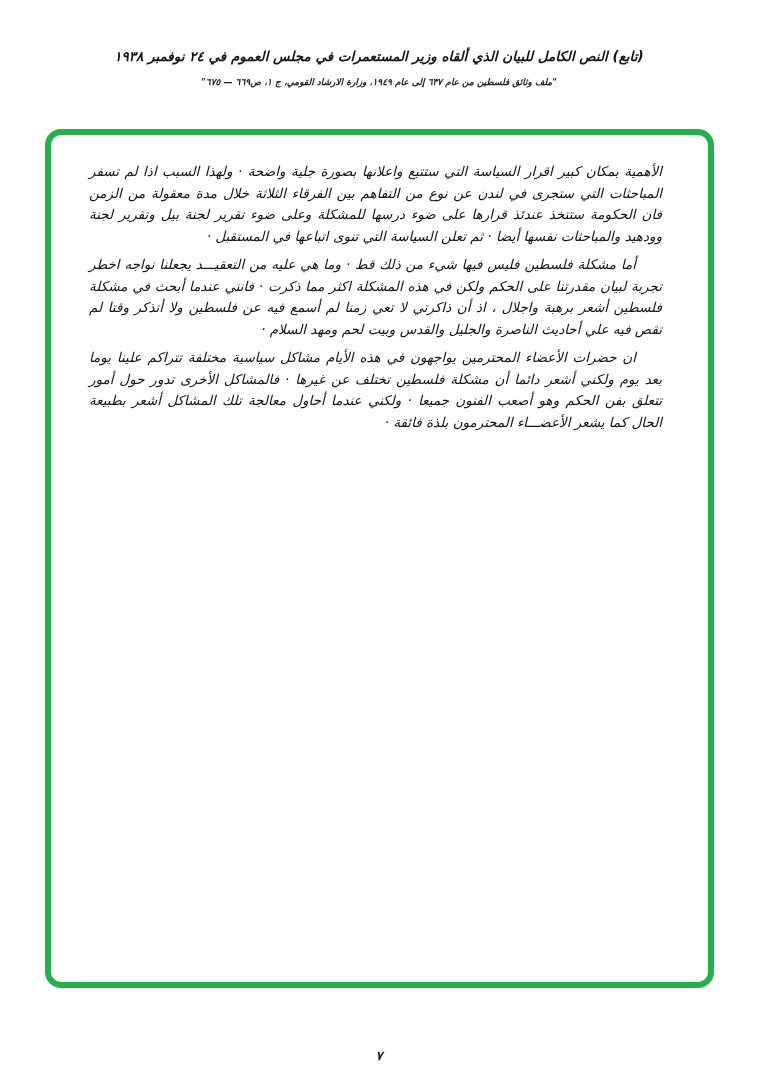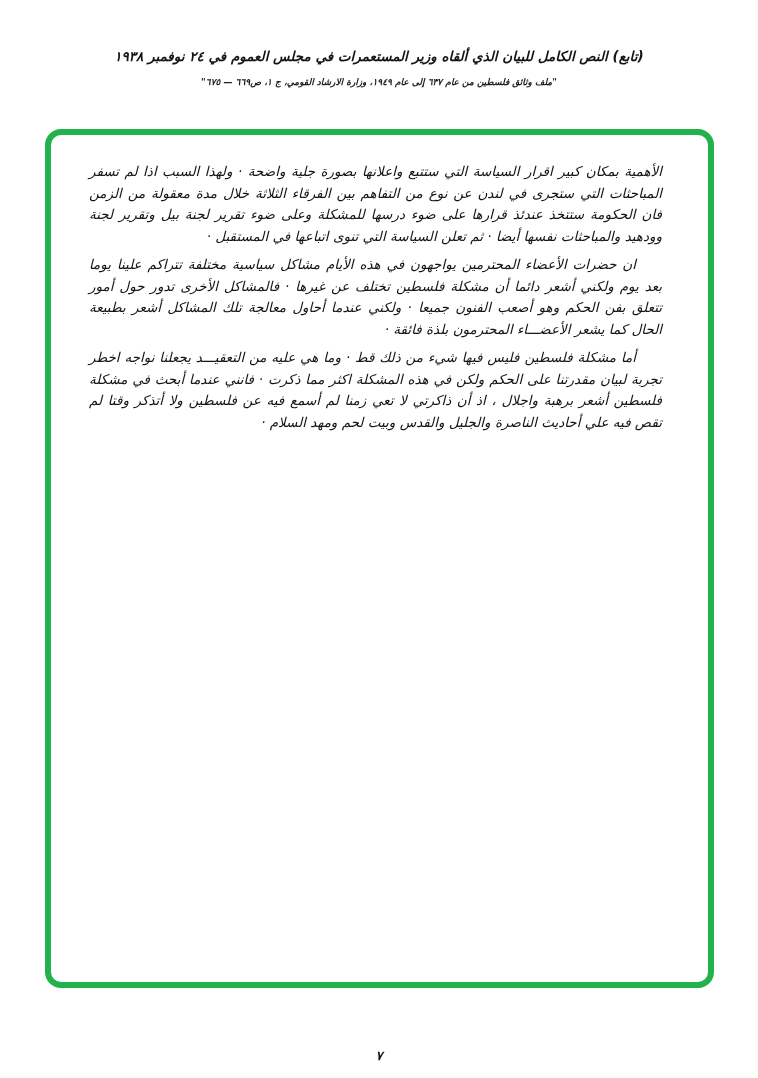--- a/index.html
+++ b/index.html
@@ -71,20 +71,20 @@
 <body>
 
 <header class="doc-header">
   <div class="doc-title">(تابع) النص الكامل للبيان الذي ألقاه وزير المستعمرات في مجلس العموم في ٢٤ نوفمبر ١٩٣٨</div>
   <div class="doc-source">"ملف وثائق فلسطين من عام ٦٣٧ إلى عام ١٩٤٩، وزارة الارشاد القومي، ج ١، ص٦٦٩ — ٦٧٥"</div>
 </header>
 
 <div class="green-frame">
   <div class="content">
     <p>الأهمية بمكان كبير اقرار السياسة التي ستتبع واعلانها بصورة جلية واضحة · ولهذا السبب اذا لم تسفر المباحثات التي ستجرى في لندن عن نوع من التفاهم بين الفرقاء الثلاثة خلال مدة معقولة من الزمن فان الحكومة ستتخذ عندئذ قرارها على ضوء درسها للمشكلة وعلى ضوء تقرير لجنة بيل وتقرير لجنة وودهيد والمباحثات نفسها أيضا · ثم تعلن السياسة التي تنوى اتباعها في المستقبل ·</p>
+    <p class="indent">أما مشكلة فلسطين فليس فيها شيء من ذلك قط · وما هي عليه من التعقيـــد يجعلنا نواجه اخطر تجربة لبيان مقدرتنا على الحكم ولكن في هذه المشكلة اكثر مما ذكرت · فانني عندما أبحث في مشكلة فلسطين أشعر برهبة واجلال ، اذ أن ذاكرتي لا تعي زمنا لم أسمع فيه عن فلسطين ولا أتذكر وقتا لم تقص فيه علي أحاديث الناصرة والجليل والقدس وبيت لحم ومهد السلام ·</p>
     <p class="indent">ان حضرات الأعضاء المحترمين يواجهون في هذه الأيام مشاكل سياسية مختلفة تتراكم علينا يوما بعد يوم ولكني أشعر دائما أن مشكلة فلسطين تختلف عن غيرها · فالمشاكل الأخرى تدور حول أمور تتعلق بفن الحكم وهو أصعب الفنون جميعا · ولكني عندما أحاول معالجة تلك المشاكل أشعر بطبيعة الحال كما يشعر الأعضـــاء المحترمون بلذة فائقة ·</p>
-    <p class="indent">أما مشكلة فلسطين فليس فيها شيء من ذلك قط · وما هي عليه من التعقيـــد يجعلنا نواجه اخطر تجربة لبيان مقدرتنا على الحكم ولكن في هذه المشكلة اكثر مما ذكرت · فانني عندما أبحث في مشكلة فلسطين أشعر برهبة واجلال ، اذ أن ذاكرتي لا تعي زمنا لم أسمع فيه عن فلسطين ولا أتذكر وقتا لم تقص فيه علي أحاديث الناصرة والجليل والقدس وبيت لحم ومهد السلام ·</p>
   </div>
 </div>
 
 <footer class="page-footer">
   <span class="page-number">٧</span>
 </footer>
 
 </body></html>

